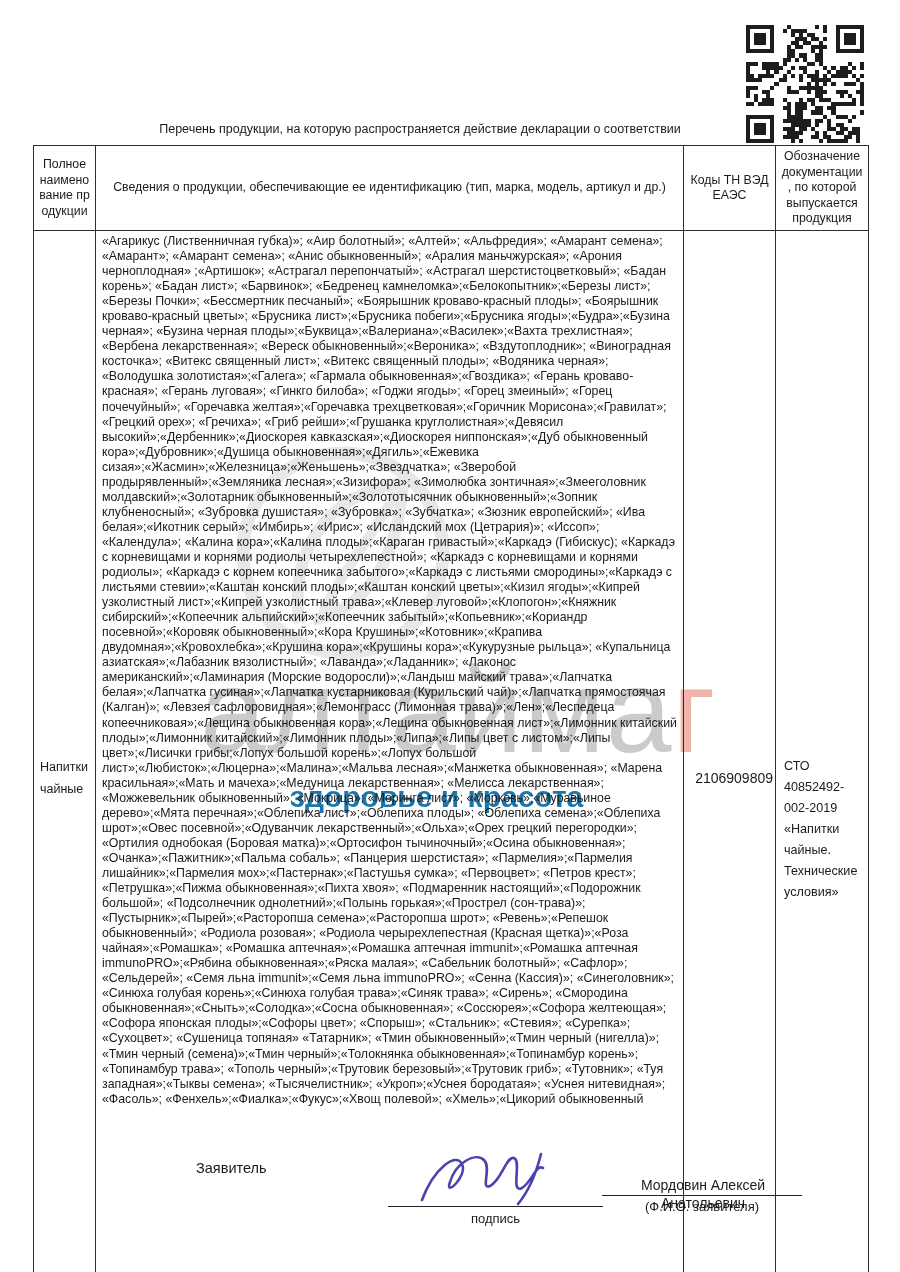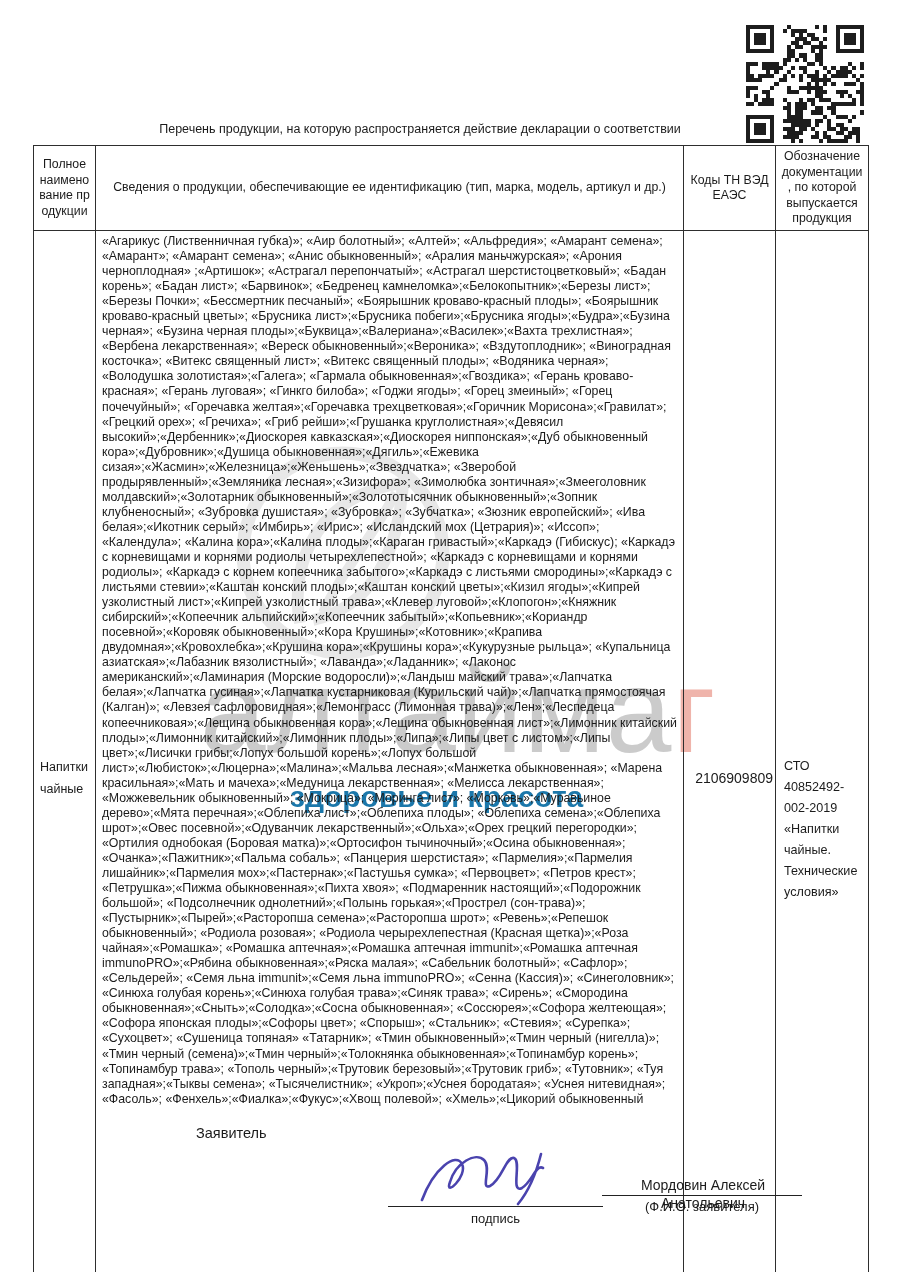--- a/index.html
+++ b/index.html
@@ -57,21 +57,21 @@
   }
   td.cell-code {
     font-size:14px; text-align:right; vertical-align:middle; padding:2px;
   }
   td.cell-docs {
     font-size:12.6px; line-height:21px; text-align:left; vertical-align:middle;
     padding:2px 4px 2px 8px; padding-top:105px;
   }
 
   
-  .applicant-label { position:absolute; left:196px; top:1125px; font-size:14.5px; }
+  .applicant-label { position:absolute; left:196px; top:1160px; font-size:14.5px; }
   .signature-img { position:absolute; left:410px; top:1148px; }
   .signature-line { position:absolute; left:388px; top:1206px; width:215px; border-top:1.6px solid #222; }
   .signature-caption { position:absolute; left:388px; top:1211px; width:215px; text-align:center; font-size:13px; }
   .applicant-name {
     position:absolute; left:606px; top:1176px; width:194px;
     text-align:center; font-size:14px; line-height:18px;
   }
   .name-line { position:absolute; left:602px; top:1195px; width:200px; border-top:1.6px solid #222; }
   .name-caption { position:absolute; left:602px; top:1199px; width:200px; text-align:center; font-size:13px; }
 </style>

